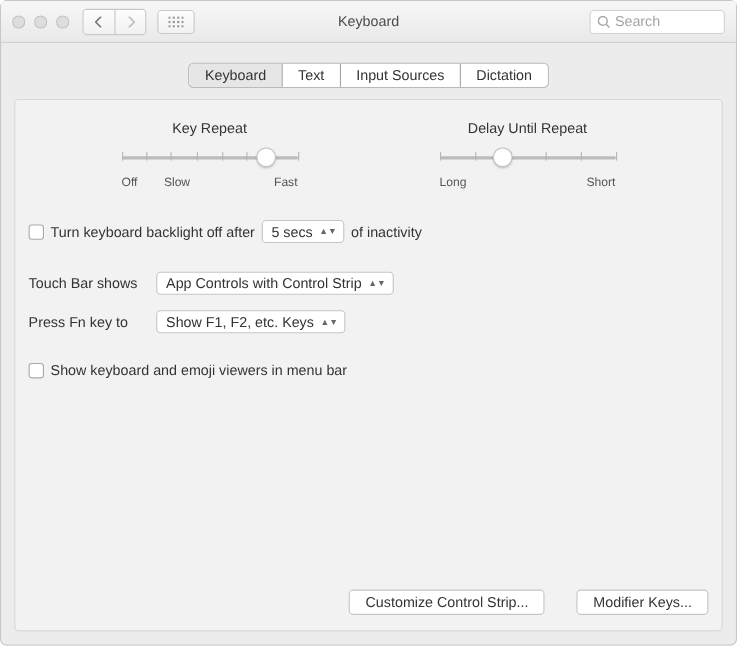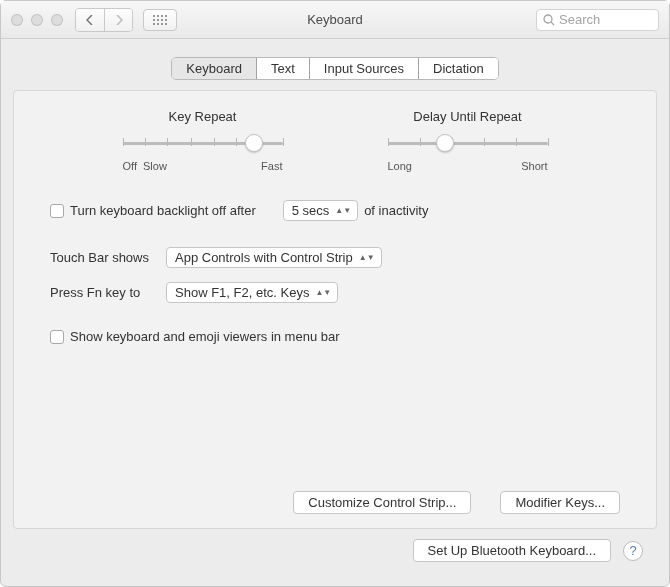--- a/index.html
+++ b/index.html
@@ -18,39 +18,39 @@
 .search { margin-left: auto; width: 123px; height: 22px; border: 1px solid #d3d3d3; border-radius: 4px; background: #fff; display:flex; align-items:center; padding: 0 6px; color:#a5a5a5; font-size:13px; gap:4px;}
 .search svg { flex-shrink:0; }
 
 
 .body { flex: 1; padding: 18px 12px 12px; display:flex; flex-direction:column; }
 .tabs { align-self: center; display:flex; border: 1px solid #b9b9b9; border-radius: 5px; overflow:hidden; background:#fff; }
 .tab { padding: 3px 14px; font-size: 13px; color:#333; background:#fff; }
 .tab + .tab { border-left: 1px solid #a3a3a3; }
 .tab.active { background:#e6e6e6; }
 
-.panel { margin-top: 10px; flex:1; border: 1px solid #d7d7d7; border-radius:4px; background:#f2f2f2; padding: 18px 36px 14px; position: relative; display:flex; flex-direction:column; }
+.panel { margin-top: 10px; flex:1; border: 1px solid #d7d7d7; border-radius:4px; background:#f2f2f2; padding: 18px 12px 14px; position: relative; display:flex; flex-direction:column; }
 
 .sliders { display:flex; justify-content: space-around; margin: 0 40px 24px; gap: 40px;}
 .sgroup { flex:1; text-align:center; }
 .sgroup h4 { font-weight: normal; font-size: 13px; color:#333; margin-bottom: 8px; }
 .track { position:relative; height: 26px; width: 160px; margin: 0 auto; }
 .rail { position:absolute; top:10px; left:0; right:0; height:3px; background:#bcbcbc; border-radius:2px; }
 .tick { position:absolute; top:6px; width:1px; height:8px; background:#b6b6b6; }
 .knob { position:absolute; top:2px; width:18px; height:18px; background:#fff; border:1px solid #c2c2c2; border-radius:50%; box-shadow:0 1px 2px rgba(0,0,0,.2); transform: translateX(-9px); }
 .slabels { display:flex; justify-content:space-between; width:160px; margin: 2px auto 0; font-size:11px; color:#555; }
-.slabels .left-lbls { display:flex; gap:6px; }
+.slabels .left-lbls { display:flex; gap:24px; }
 
 .row { display:flex; align-items:center; margin: 4px 0 10px 0; gap:6px; }
 .check { width:14px; height:14px; border:1px solid #a9a9a9; border-radius:3px; background:#fff; display:inline-flex; align-items:center; justify-content:center; flex-shrink:0;}
 .check.checked::after { content:"✓"; font-size:11px; color:#333; line-height:1;}
 
 .select { display:inline-flex; align-items:center; background:#fff; border:1px solid #c5c5c5; border-radius:4px; padding: 2px 6px 2px 8px; font-size:13px; color:#333; height:21px; }
 .select .arrows { margin-left:6px; display:flex; flex-direction:column; line-height:5px; font-size:8px; color:#666;}
-.sel-simple { border-radius:4px;margin-left:21px; }
+.sel-simple { border-radius:4px; }
 
 .bottom-btns { margin-top:auto; display:flex; justify-content:flex-end; gap:29px; }
 .btn { background:#fff; border:1px solid #c5c5c5; border-radius:4px; padding: 3px 14px; font-size:13px; color:#333;}
 
 .footer { padding: 10px 14px 12px; display:flex; justify-content:flex-end; align-items:center; gap:12px; }
 .help { width:20px; height:20px; border:1px solid #bcbcbc; border-radius:50%; background:#fff; display:flex; align-items:center; justify-content:center; color:#5a7fb6; font-size:13px;}
 </style>
 </head>
 <body>
 
@@ -185,19 +185,15 @@
         <span class="check"></span>
         <span>Show keyboard and emoji viewers in menu bar</span>
       </div>
 
       <div class="bottom-btns">
         <button class="btn">Customize Control Strip...</button>
         <button class="btn">Modifier Keys...</button>
       </div>
     </div>
 
-    <div class="footer">
-      <button class="btn">Set Up Bluetooth Keyboard...</button>
-      <div class="help">?</div>
-    </div>
   </div>
 
 </div>
 
 </body></html>

